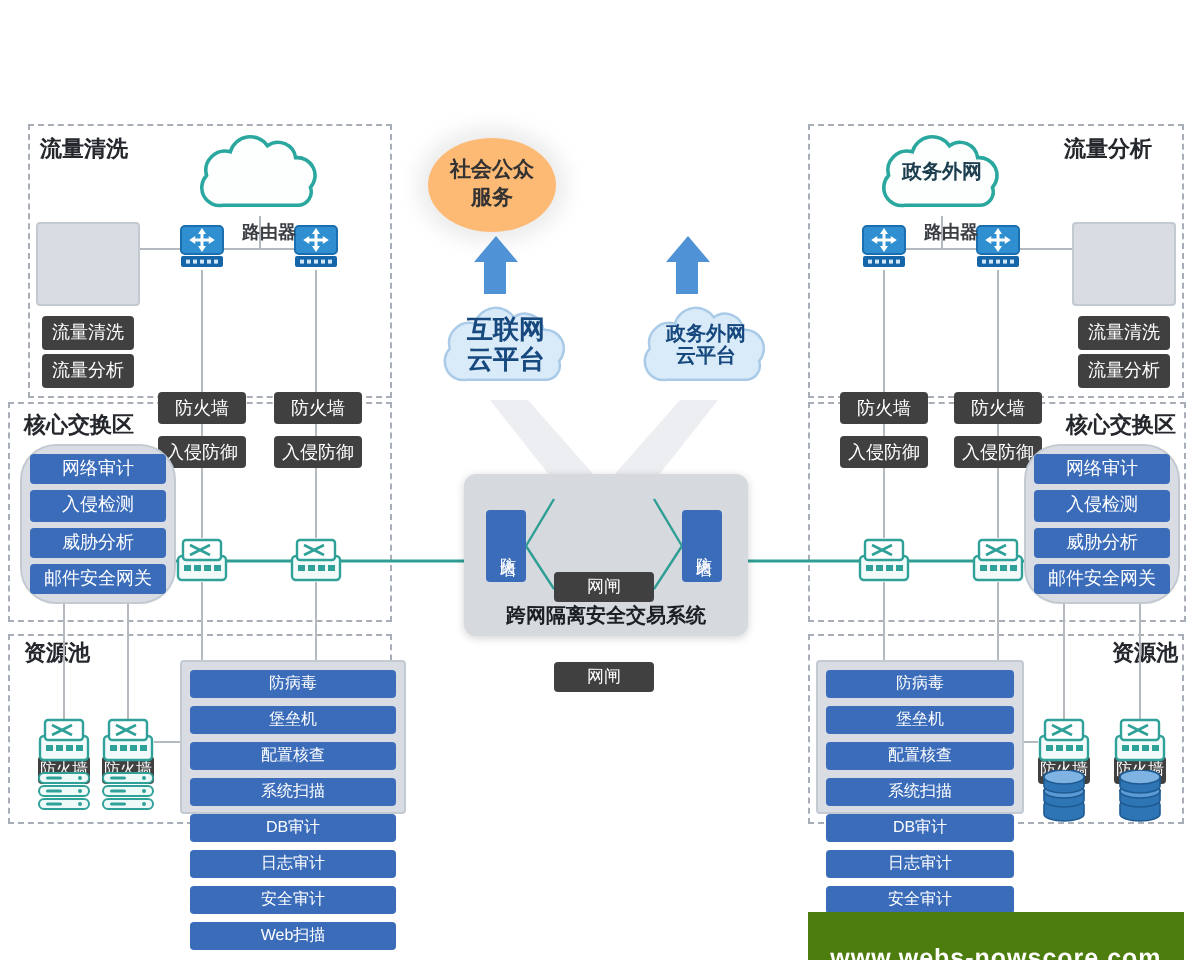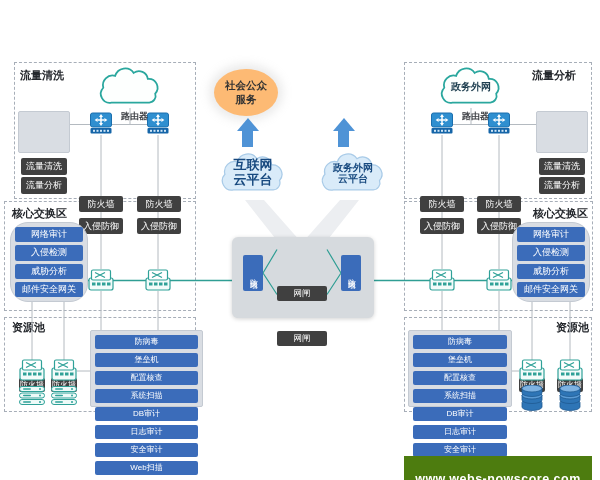--- a/index.html
+++ b/index.html
@@ -279,17 +279,18 @@
   <div id="centerbox">
     <svg style="position:absolute;left:0;top:0;" width="142" height="81">
       <g stroke="#2f9e94" stroke-width="1.2" fill="none">
         <path d="M31 36 L45 12.5 M31 36 L45 57.5 M109 36 L95 12.5 M109 36 L95 57.5"></path>
       </g>
     </svg>
     <div class="bb" style="left:45px;top:5px;width:50px;height:15px;font-size:8.5px;">网闸</div>
     <div class="bb" style="left:45px;top:50px;width:50px;height:15px;font-size:8.5px;">网闸</div>
     <div class="fwv" style="left:11px;top:18px;width:20px;height:36px;">防火墙</div>
     <div class="fwv" style="left:109px;top:18px;width:20px;height:36px;">防火墙</div>
+    <div class="syslabel">跨网隔离安全交易系统</div>
   </div>
 
   <div class="banner" style="left:404px;top:456px;width:188px;height:46px;background:#4d7c0f;font-size:12.5px;">www.webs-nowscore.com</div>
 
 </div>
 
 </body></html>

